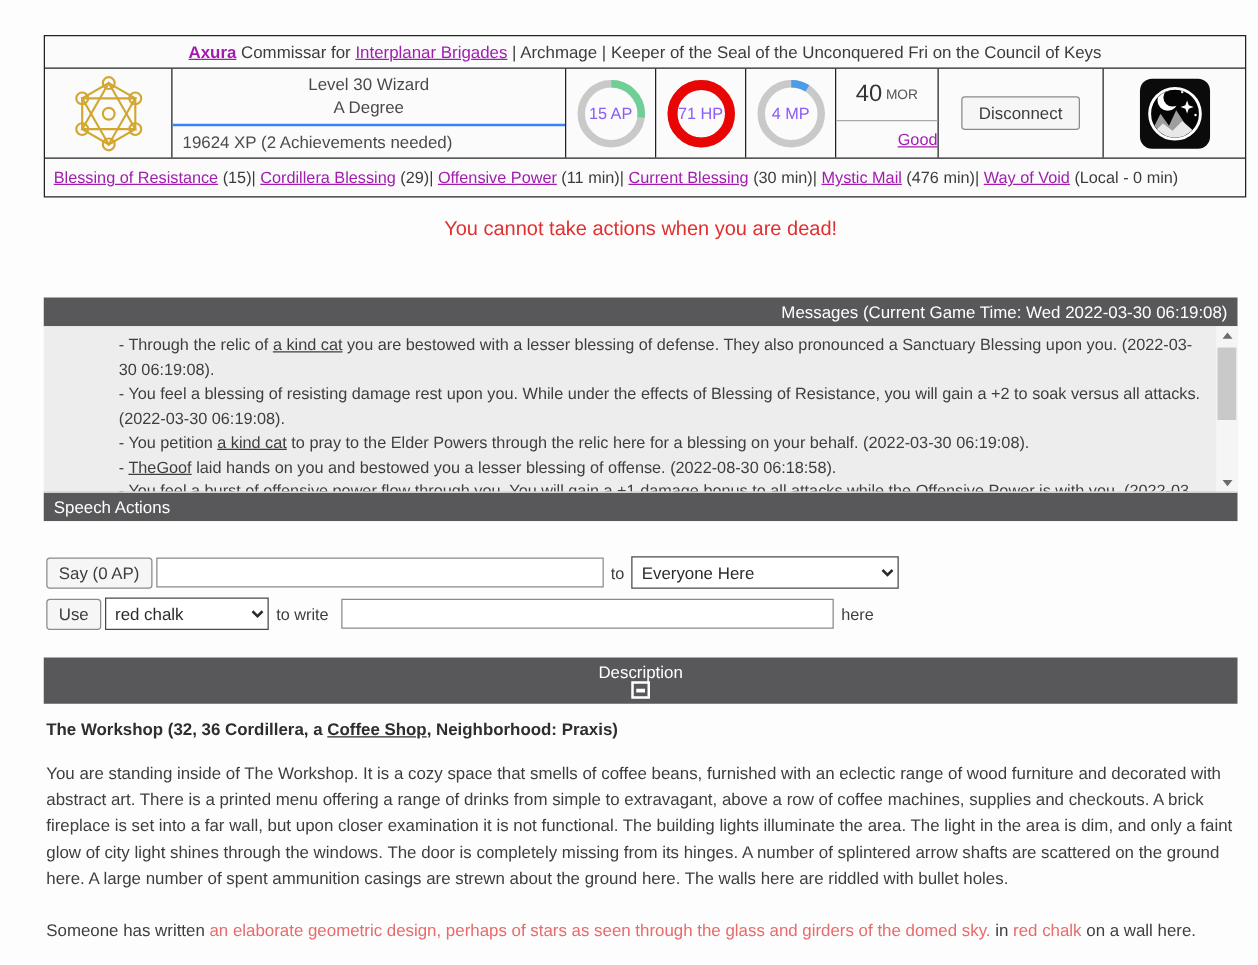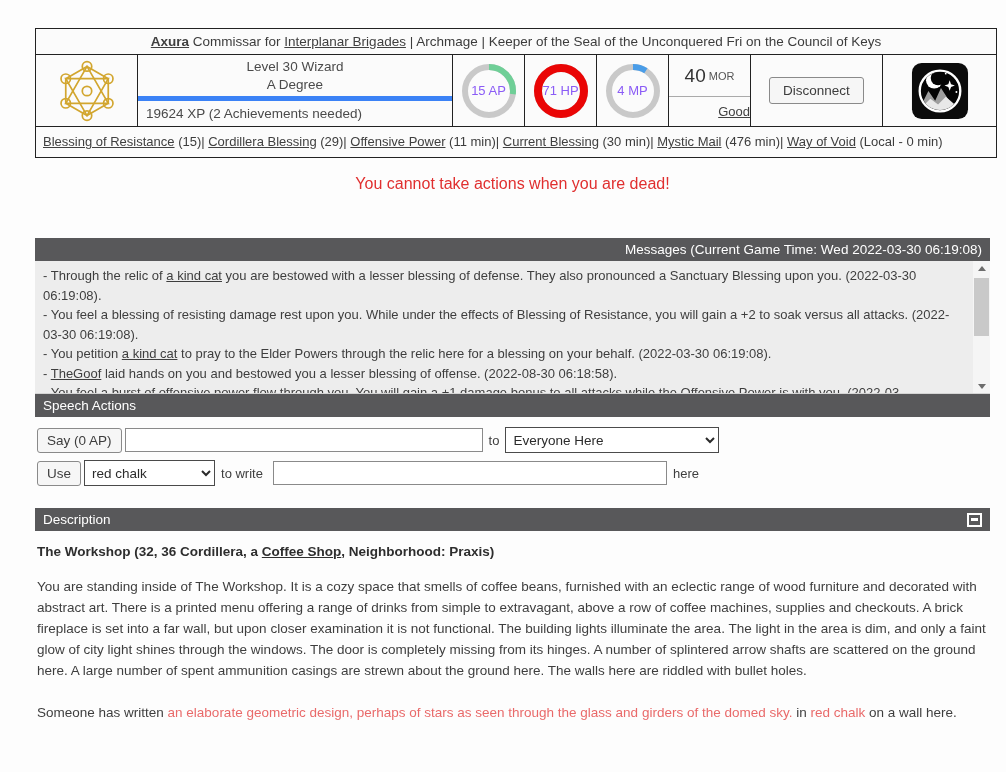--- a/index.html
+++ b/index.html
@@ -10,28 +10,28 @@
     font-family:"Liberation Sans", sans-serif; font-size:13px;
   }
   .wrap { width:962px; margin:28px 0 0 35px; }
 
   
   .topbox { border:1px solid #222; background:#fbfbfb; }
   .title-row {
     border-bottom:1px solid #222; text-align:center;
     padding:5px 6px; font-size:13.5px; color:#3c3c3c;
   }
-  a.glink { color:#404040; text-decoration:underline; cursor:pointer; }
+  a.glink { color:#a21caf; text-decoration:underline; cursor:pointer; }
   a.glink.bold { font-weight:bold; }
   .stats-row { display:flex; height:72px; border-bottom:1px solid #222; }
   .cell { border-right:1px solid #222; display:flex; align-items:center; justify-content:center; }
   .cell:last-child { border-right:none; }
   .icon-cell { width:102px; }
   .stats-cell { width:315px; display:block; }
-  .stats-top { height:46px; border-bottom:5px solid #3b82f6; display:flex; flex-direction:column; align-items:center; justify-content:center; font-size:13.5px; line-height:18px; color:#4a4a4a;}
+  .stats-top { height:46px; border-bottom:2px solid #3b82f6; display:flex; flex-direction:column; align-items:center; justify-content:center; font-size:13.5px; line-height:18px; color:#4a4a4a;}
   .stats-bottom { height:25px; display:flex; align-items:center; padding-left:8px; font-size:13.5px; color:#4a4a4a; }
   .gauge-cell { width:72px; }
   .gauge { position:relative; width:60px; height:60px; }
   .gauge svg { position:absolute; left:0; top:0; }
   .gauge .glabel { position:absolute; left:0; top:0; width:100%; height:100%;
     display:flex; align-items:center; justify-content:center; font-size:13px; color:#8b5cf6; }
   .mor-cell { width:82px; display:block; }
   .mor-top { height:42px; display:flex; align-items:center; justify-content:center; border-bottom:1px solid #aaa; }
   .mor-val { font-size:19px; color:#333; }
   .mor-unit { font-size:11px; color:#555; margin-left:3px; }
@@ -51,48 +51,48 @@
   
   .panel-header {
     width:955px; margin-top:0; background:#58585a; color:#fff;
     font-size:13.5px; padding:4px 8px; display:flex; align-items:center; justify-content:space-between;
   }
   .mh { margin-top:45px;justify-content:flex-end; }
   .msg-area {
     width:955px; height:133px; background:#ededed; position:relative; overflow:hidden;
     border-bottom:1px solid #d5d5d5;
   }
-  .msg-list { padding:5px 26px 0 8px; font-size:13px; line-height:19.5px; color:#3e3e3e; }
+  .msg-list { padding:5px 26px 0 20px; font-size:13px; line-height:19.5px; color:#3e3e3e;margin-left:40px; }
   .msg-list .msg { margin:0; }
   .msg a.glink { color:#3e3e3e; }
 
   
   .sb { position:absolute; right:0; top:0; width:17px; height:133px; background:#f5f5f5; }
   .sb-btn { position:absolute; left:0; width:17px; height:15px; display:flex; align-items:center; justify-content:center; cursor:pointer; }
   .sb-up { top:0; } .sb-down { bottom:0; }
   .tri-up { width:0; height:0; border-left:4px solid transparent; border-right:4px solid transparent; border-bottom:5px solid #6c6c6c; }
   .tri-down { width:0; height:0; border-left:4px solid transparent; border-right:4px solid transparent; border-top:5px solid #6c6c6c; }
   .sb-thumb { position:absolute; left:1px; top:17px; width:15px; height:58px; background:#c9c9c9; cursor:pointer; }
 
   
-  .speech-body { width:955px; background:#fdfdfd; padding:10px 0 9px 2px; }
+  .speech-body { width:955px; background:#fdfdfd; padding:28px 0 9px 2px; }
   .srow { display:flex; align-items:center; margin-bottom:7px; }
   .srow:last-child { margin-bottom:0; }
   .say-input { width:358px; height:24px; border:1px solid #8a8a8a; margin-left:3px; font-size:13px; padding:0 5px; background:#fff; }
   .write-input { width:394px; height:24px; border:1px solid #8a8a8a; margin-left:4px; font-size:13px; padding:0 5px; background:#fff; }
   .lbl { font-size:13px; color:#3e3e3e; margin:0 6px; }
   select {
     font-family:"Liberation Sans", sans-serif; font-size:13.5px; color:#2b2b2b;
     border:1px solid #4a4a4a; background:#fff; height:26px; padding:0 3px;
   }
   .sel-aud { width:214px; }
   .sel-item { width:131px; margin-left:3px; }
 
   
-  .dh { margin-top:13px; }
+  .dh { margin-top:13px;flex-direction:column; }
   .minbox { width:15px; height:14px; border:2px solid #fff; display:flex; align-items:center; justify-content:center; cursor:pointer; }
   .minbar { width:7px; height:3px; background:#fff; }
   .desc-body { width:955px; padding:10px 0 0 2px; font-size:13.5px; line-height:21px; color:#3e3e3e; }
   .desc-title { font-weight:bold; color:#2e2e2e; }
   .desc-title a.glink { font-weight:bold; color:#2e2e2e; }
   .desc-para { margin:14px 0 0 0; }
   .graffiti { margin:21px 0 0 0; }
   .redtext { color:#e96a6a; }
 </style>
 </head>

